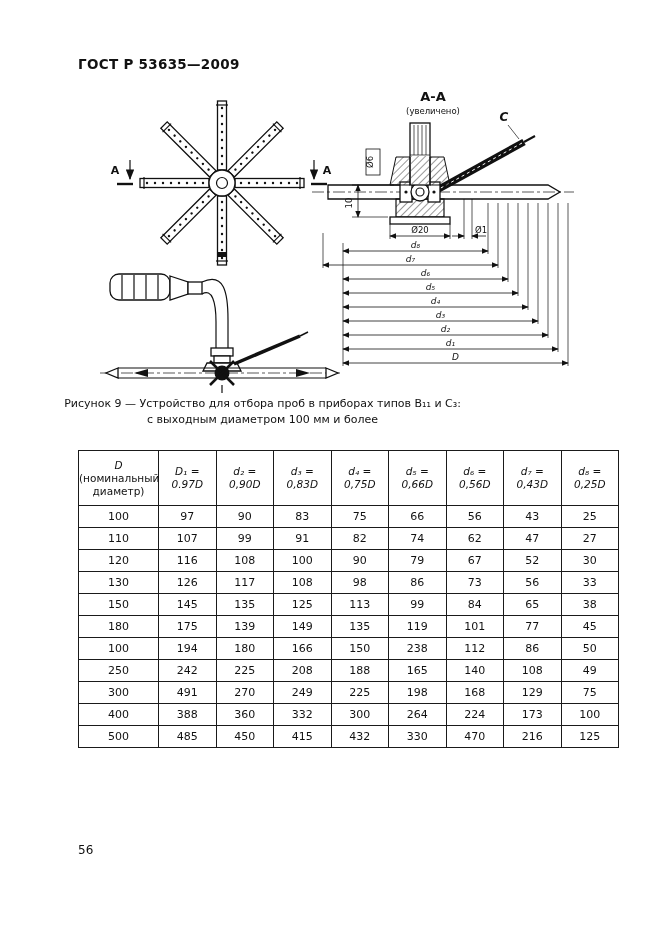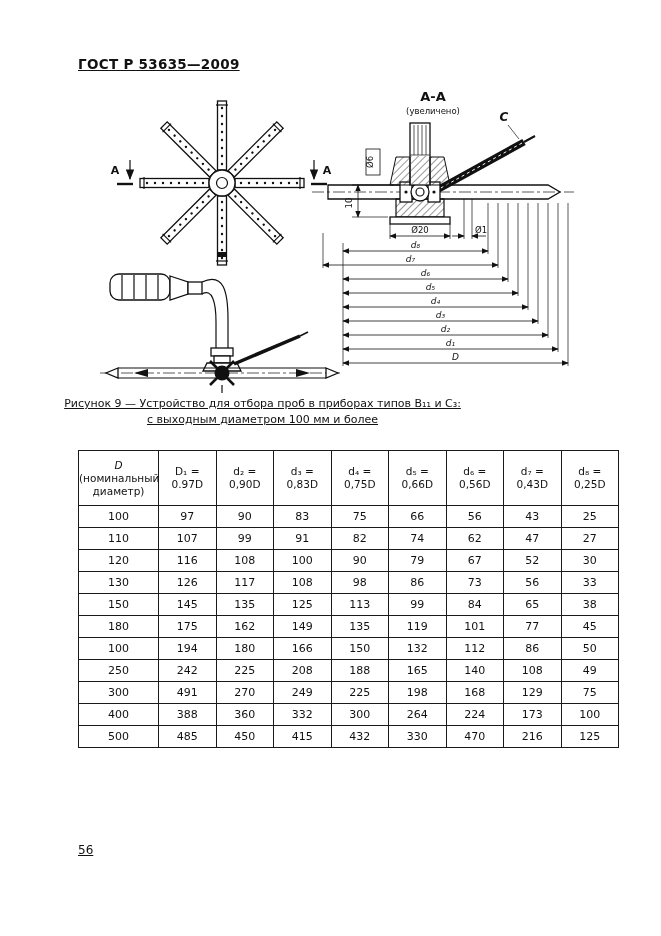--- a/index.html
+++ b/index.html
@@ -1,36 +1,36 @@
 <!DOCTYPE html>
 <html><head>
 <meta charset="utf-8">
 <style>
   html,body{margin:0;padding:0;}
   body{
     width:661px;height:936px;background:#ffffff;position:relative;
     font-family:"DejaVu Sans","Liberation Sans",sans-serif;color:#111;
     overflow:hidden;
   }
-  .abs{position:absolute;text-decoration:underline;}
+  .abs{position:absolute;}
   #doc-header{left:78px;top:56px;font-weight:bold;font-size:13.5px;letter-spacing:.3px;}
   #fig-caption{left:0;top:396px;width:525px;text-align:center;font-size:11px;line-height:16px;}
   #page-number{left:78px;top:843px;font-size:12px;}
 
   
   #fig9-table{
     position:absolute;left:78px;top:450px;width:541px;
     border-collapse:collapse;table-layout:fixed;
     font-size:11px;color:#111;border:1.5px solid #1a1a1a;
   }
   #fig9-table th,#fig9-table td{
     border:1px solid #1a1a1a;text-align:center;vertical-align:middle;padding:1px 0;
   }
   #fig9-table th{font-weight:normal;height:52px;font-size:10.5px;line-height:13px;}
-  #fig9-table th.math{}
+  #fig9-table th.math{font-style:italic;}
   #fig9-table td{height:19px;}
   .ital{font-style:italic;}
 
   
   svg{position:absolute;overflow:visible;}
   .thin{stroke:#111;stroke-width:.7;fill:none;}
   .med{stroke:#111;stroke-width:1.2;fill:none;}
   .outline{stroke:#111;stroke-width:1.3;fill:#fff;}
   .thick{stroke:#111;stroke-width:2.4;fill:none;}
   .dim{stroke:#111;stroke-width:.8;fill:none;}
@@ -396,35 +396,35 @@
         <td>125</td>
         <td>113</td>
         <td>99</td>
         <td>84</td>
         <td>65</td>
         <td>38</td>
       </tr>
       <tr>
         <td>180</td>
         <td>175</td>
-        <td>162</td>
+        <td>139</td>
         <td>149</td>
         <td>135</td>
         <td>119</td>
         <td>101</td>
         <td>77</td>
         <td>45</td>
       </tr>
       <tr>
         <td>100</td>
         <td>194</td>
         <td>180</td>
         <td>166</td>
         <td>150</td>
-        <td>132</td>
+        <td>238</td>
         <td>112</td>
         <td>86</td>
         <td>50</td>
       </tr>
       <tr>
         <td>250</td>
         <td>242</td>
         <td>225</td>
         <td>208</td>
         <td>188</td>

